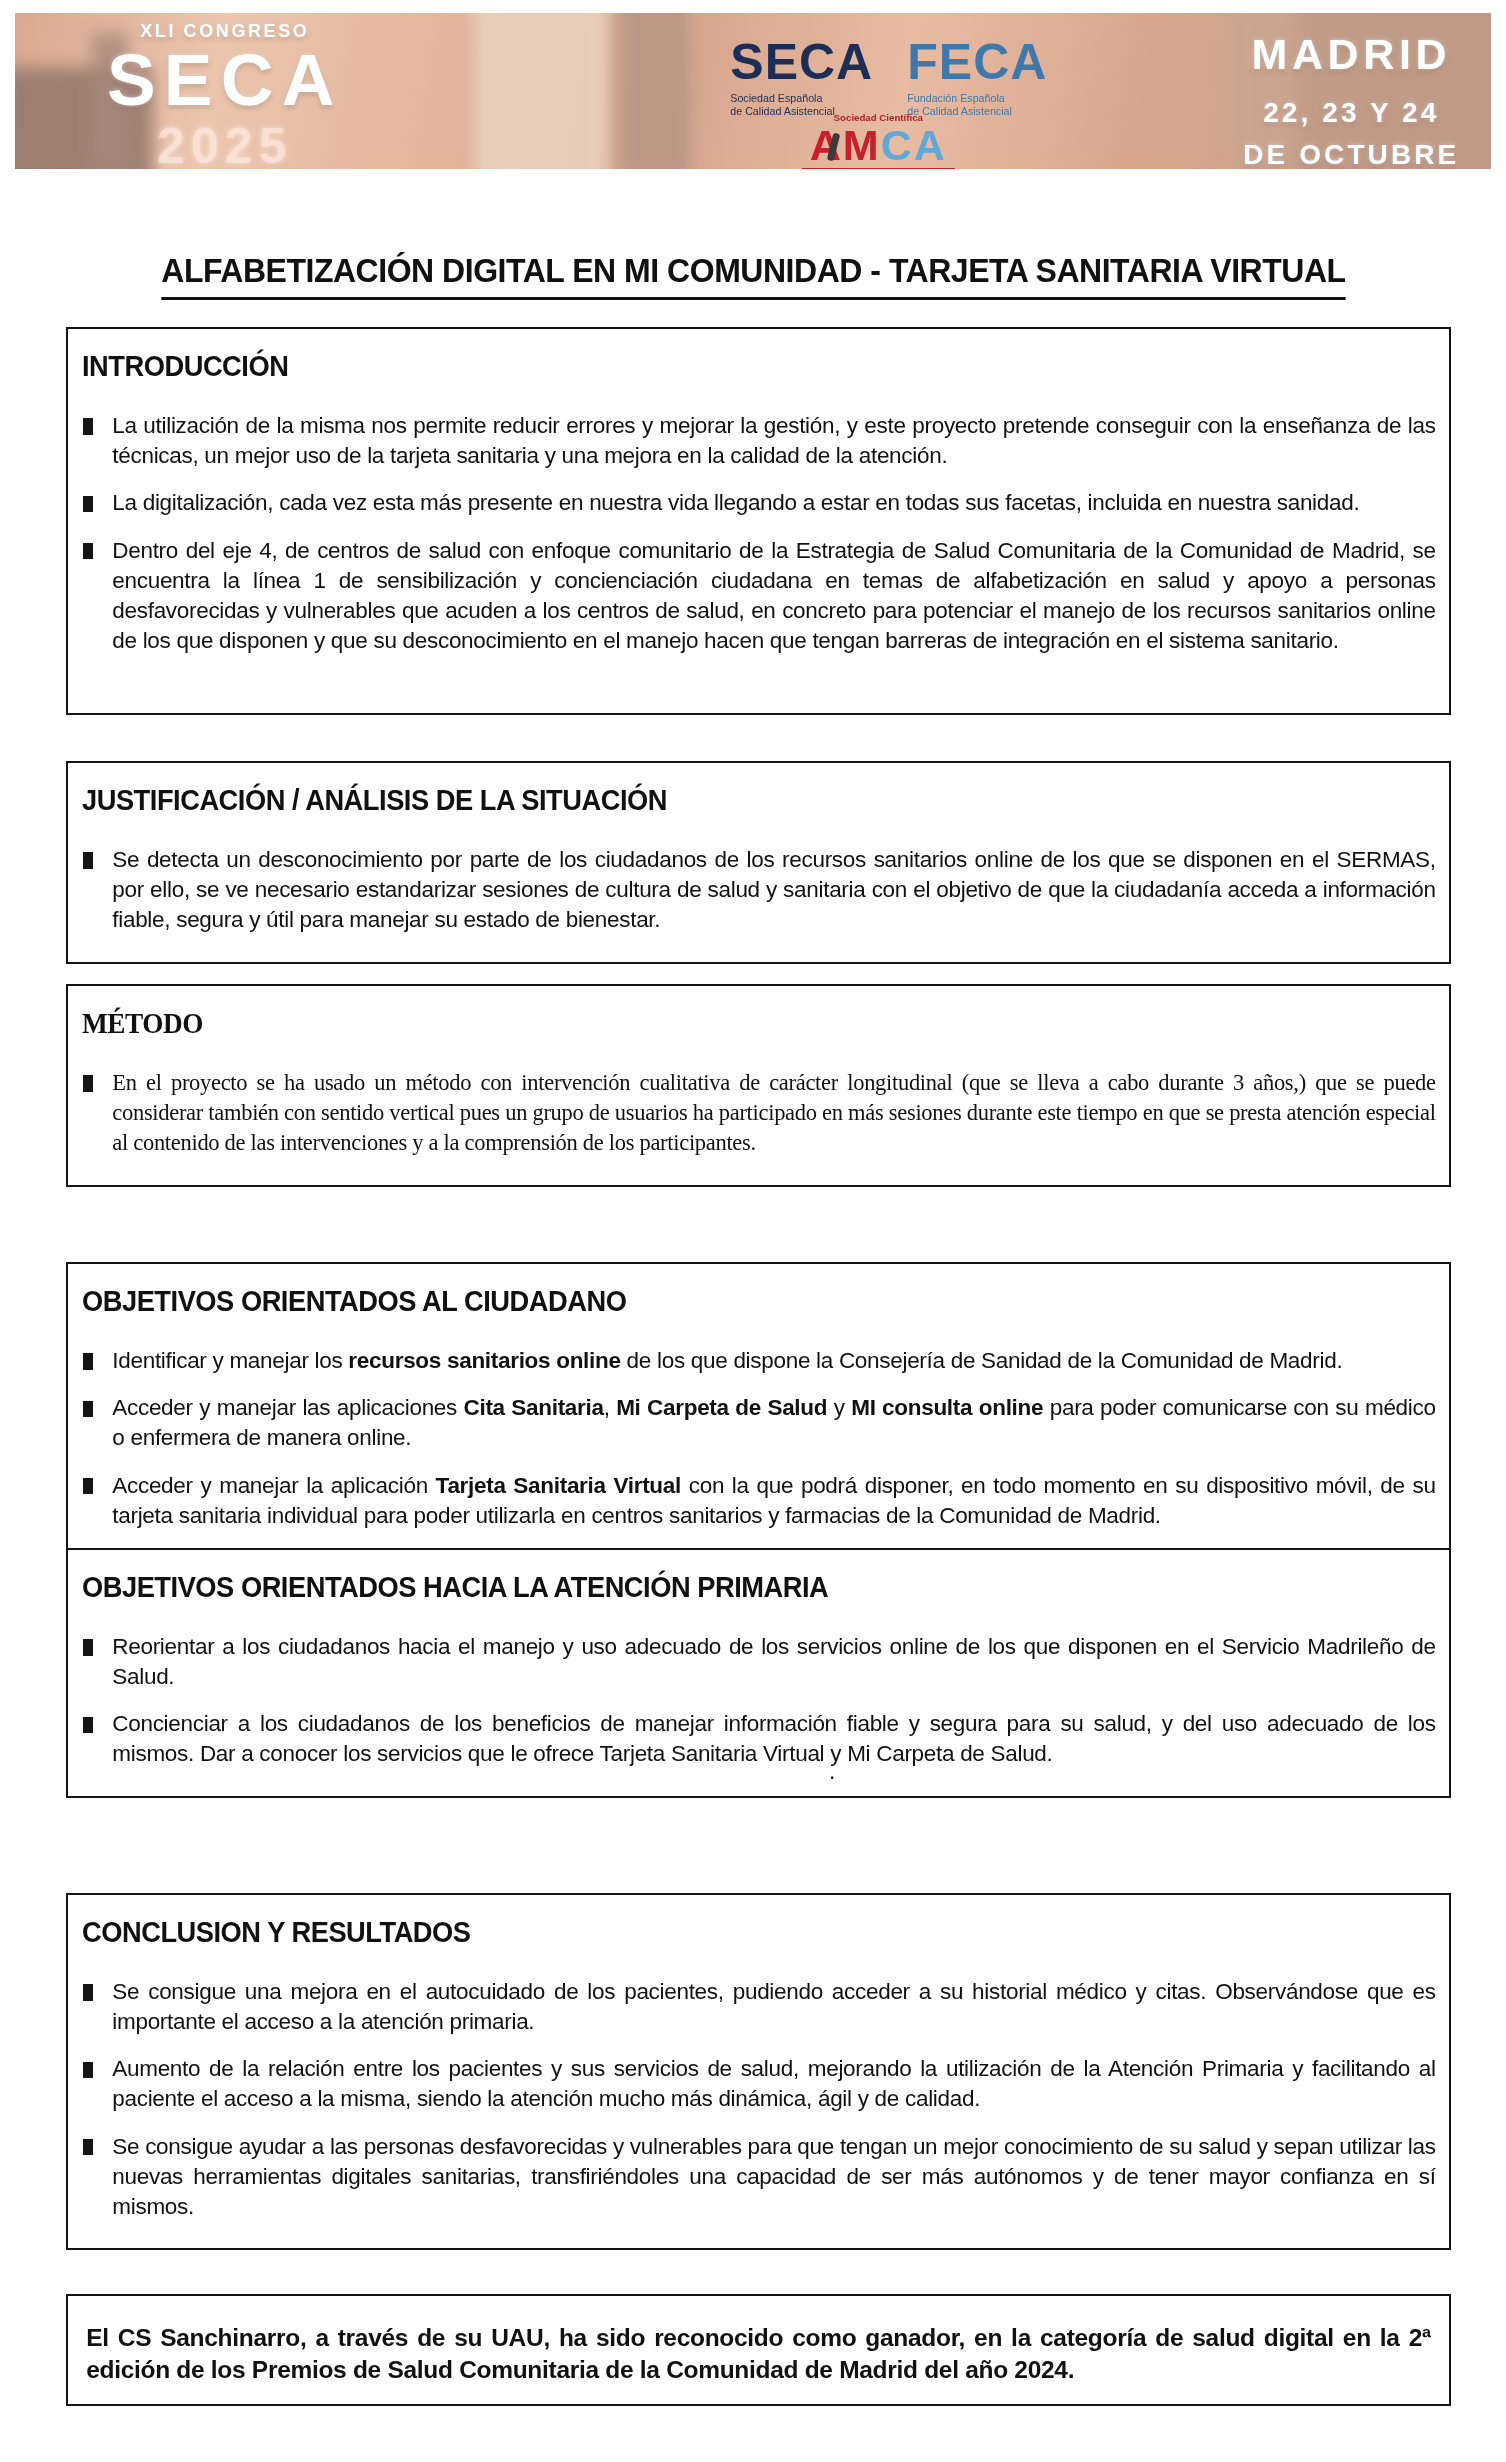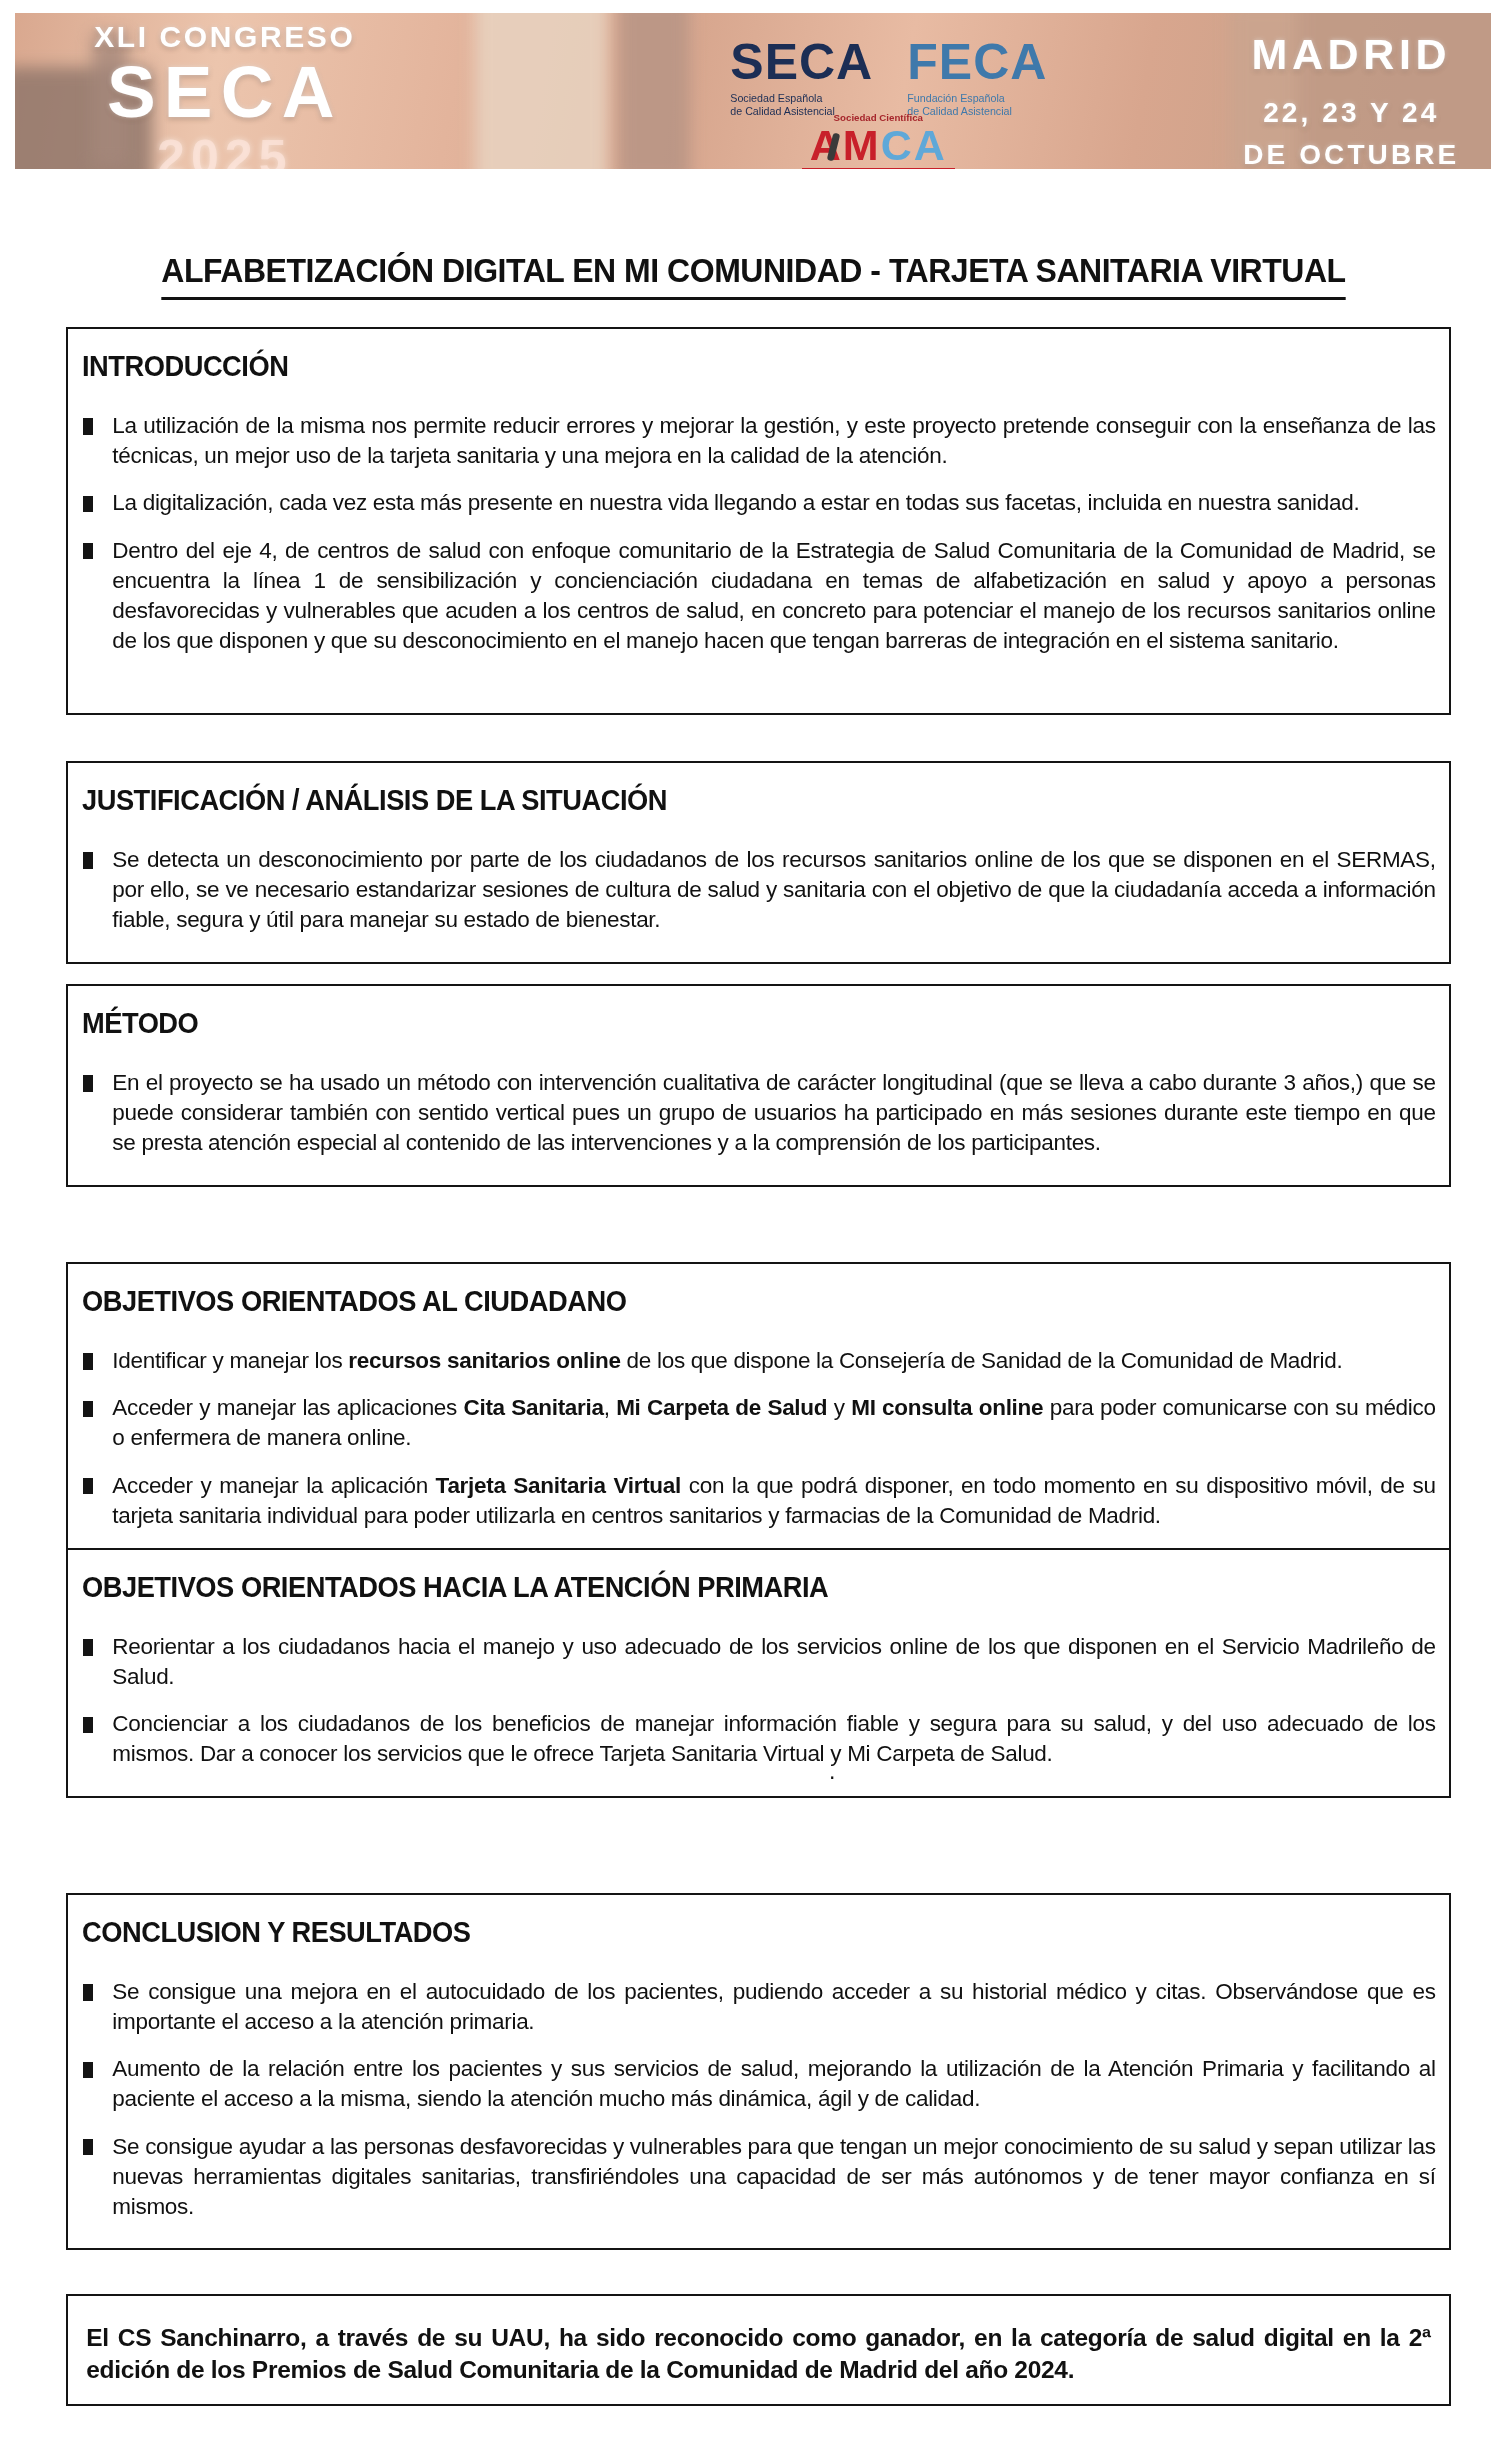--- a/index.html
+++ b/index.html
@@ -15,21 +15,21 @@
   }
   .banner .shape{position:absolute;filter:blur(8.2px);opacity:.8;}
   .sh-left{left:-15.3px;bottom:-31px;width:153px;height:133px;background:#8d7469;border-radius:9.2px;}
   .sh-spire{left:77px;top:20.4px;width:36px;height:133px;background:#a5887b;}
   .sh-mid{left:460px;top:-20.4px;width:133px;height:194px;background:#e9d6c4;opacity:.55;}
   .sh-tower{left:603px;top:-15.3px;width:72px;height:184px;background:#b59384;opacity:.6;}
   .sh-right{right:-20.4px;top:-20.4px;width:215px;height:194px;background:#bf9a86;}
   .sh-right2{right:184px;top:-10.2px;width:77px;height:174px;background:#caa58f;opacity:.7;}
   .banner-txt{color:#fff;text-shadow:0 0 5.1px rgba(255,255,255,.55),0 1.5px 5.1px rgba(110,70,50,.45);font-weight:bold;}
   .congress{position:absolute;left:56px;top:9.2px;width:307px;text-align:center;line-height:1;}
-  .congress .l1{font-size:30px;letter-spacing:2.6px;}
+  .congress .l1{font-size:18px;letter-spacing:2.6px;}
   .congress .l2{font-size:73px;letter-spacing:8.2px;margin-top:3.1px;}
   .congress .l3{font-size:50px;letter-spacing:6.1px;margin-top:5.1px;
     color:rgba(255,231,222,.62);text-shadow:0 0 6.1px rgba(255,255,255,.5);font-weight:bold;}
   .logo{position:absolute;text-align:left;line-height:1;}
   .logo-seca{left:715px;top:24.5px;color:#1c2e55;}
   .logo-feca{left:892px;top:24.5px;color:#3f79ab;}
   .logo-big{font-size:50px;font-weight:600;letter-spacing:1px;}
   .logo-tag{font-size:10.7px;line-height:1.15;margin-top:5.1px;font-weight:400;}
   .logo-amca{left:766px;top:100px;width:194px;text-align:center;color:#b01f26;}
   .amca-top{font-size:9.7px;font-weight:bold;color:#a6252b;}
@@ -62,21 +62,21 @@
   .box li{
     position:relative;padding-left:30px;margin-bottom:17.4px;
     font-size:22.5px;line-height:30px;letter-spacing:-0.3px;text-align:justify;
   }
   .box li .marker{
     position:absolute;left:1px;top:7.2px;width:10.2px;height:16.4px;background:#141414;
   }
   .box li b{font-weight:bold;}
   #box-intro{top:327px;min-height:388px;}
   #box-just{top:761px;min-height:187px;}
-  #box-met{top:984px;min-height:202px;}
+  #box-met{top:984px;min-height:202px;font-family:Liberation Serif, serif;}
   #box-objc{top:1262px;min-height:350px;}
   #box-objap{top:1548px;min-height:250px;}
   #box-conc{top:1893px;min-height:353px;}
   #box-final{top:2294px;min-height:107px;padding:18.4px 10.2px 9.2px 10.2px;}
   #box-final p{
     margin:8px;font-size:24.5px;line-height:32px;font-weight:bold;letter-spacing:-0.3px;text-align:justify;
   }
   .stray-dot{position:absolute;left:761px;top:208px;font-size:23px;}
 </style>
 </head>

